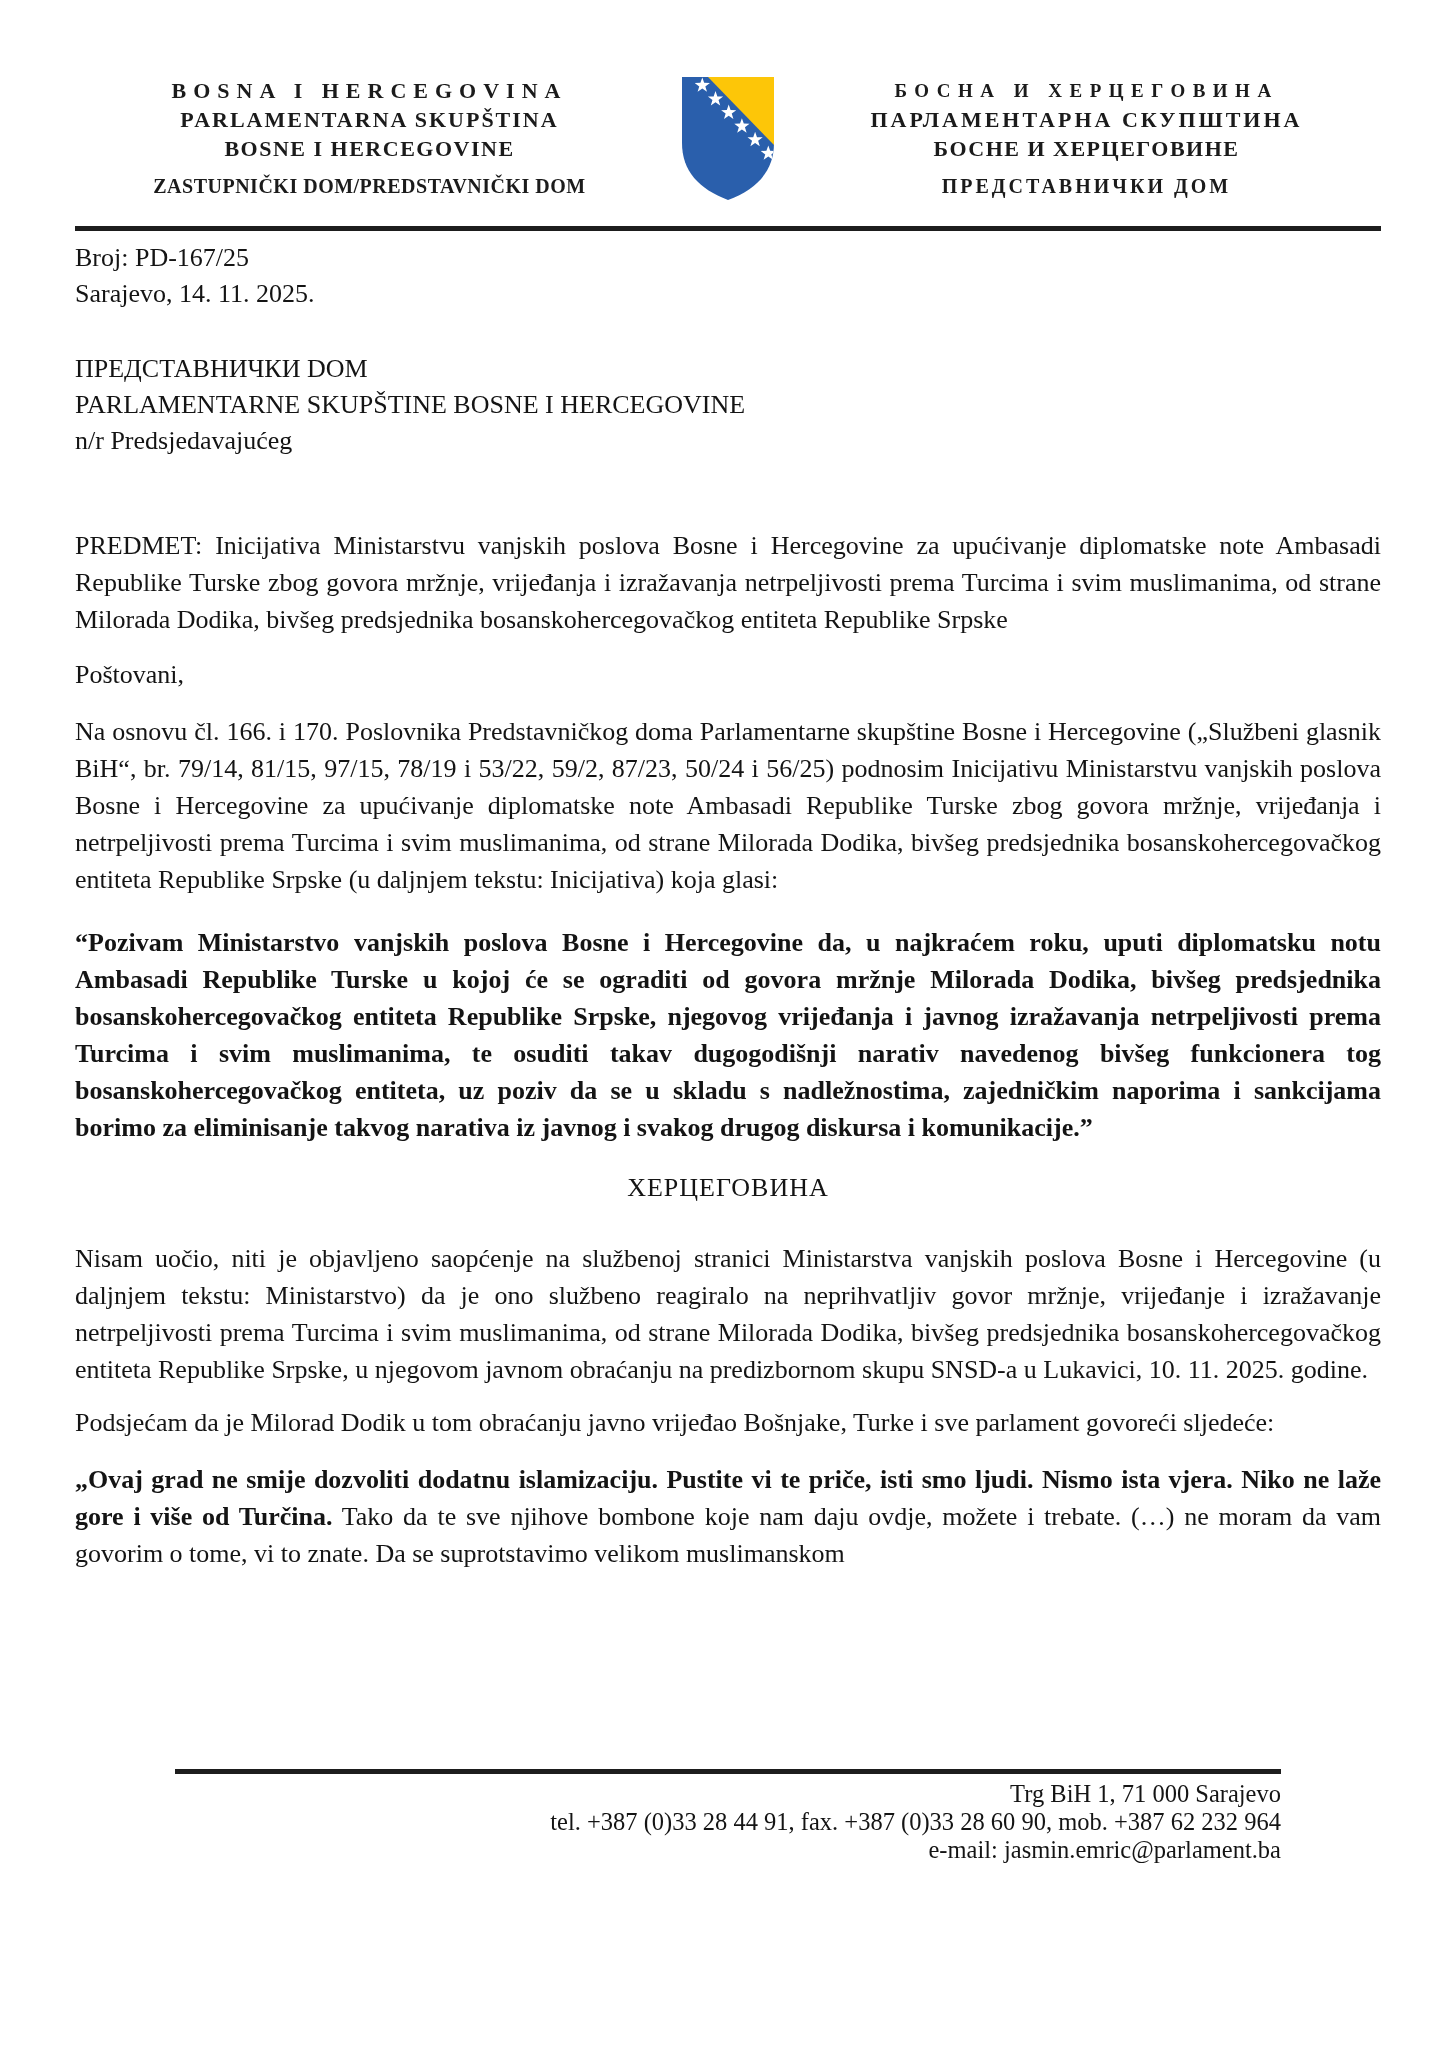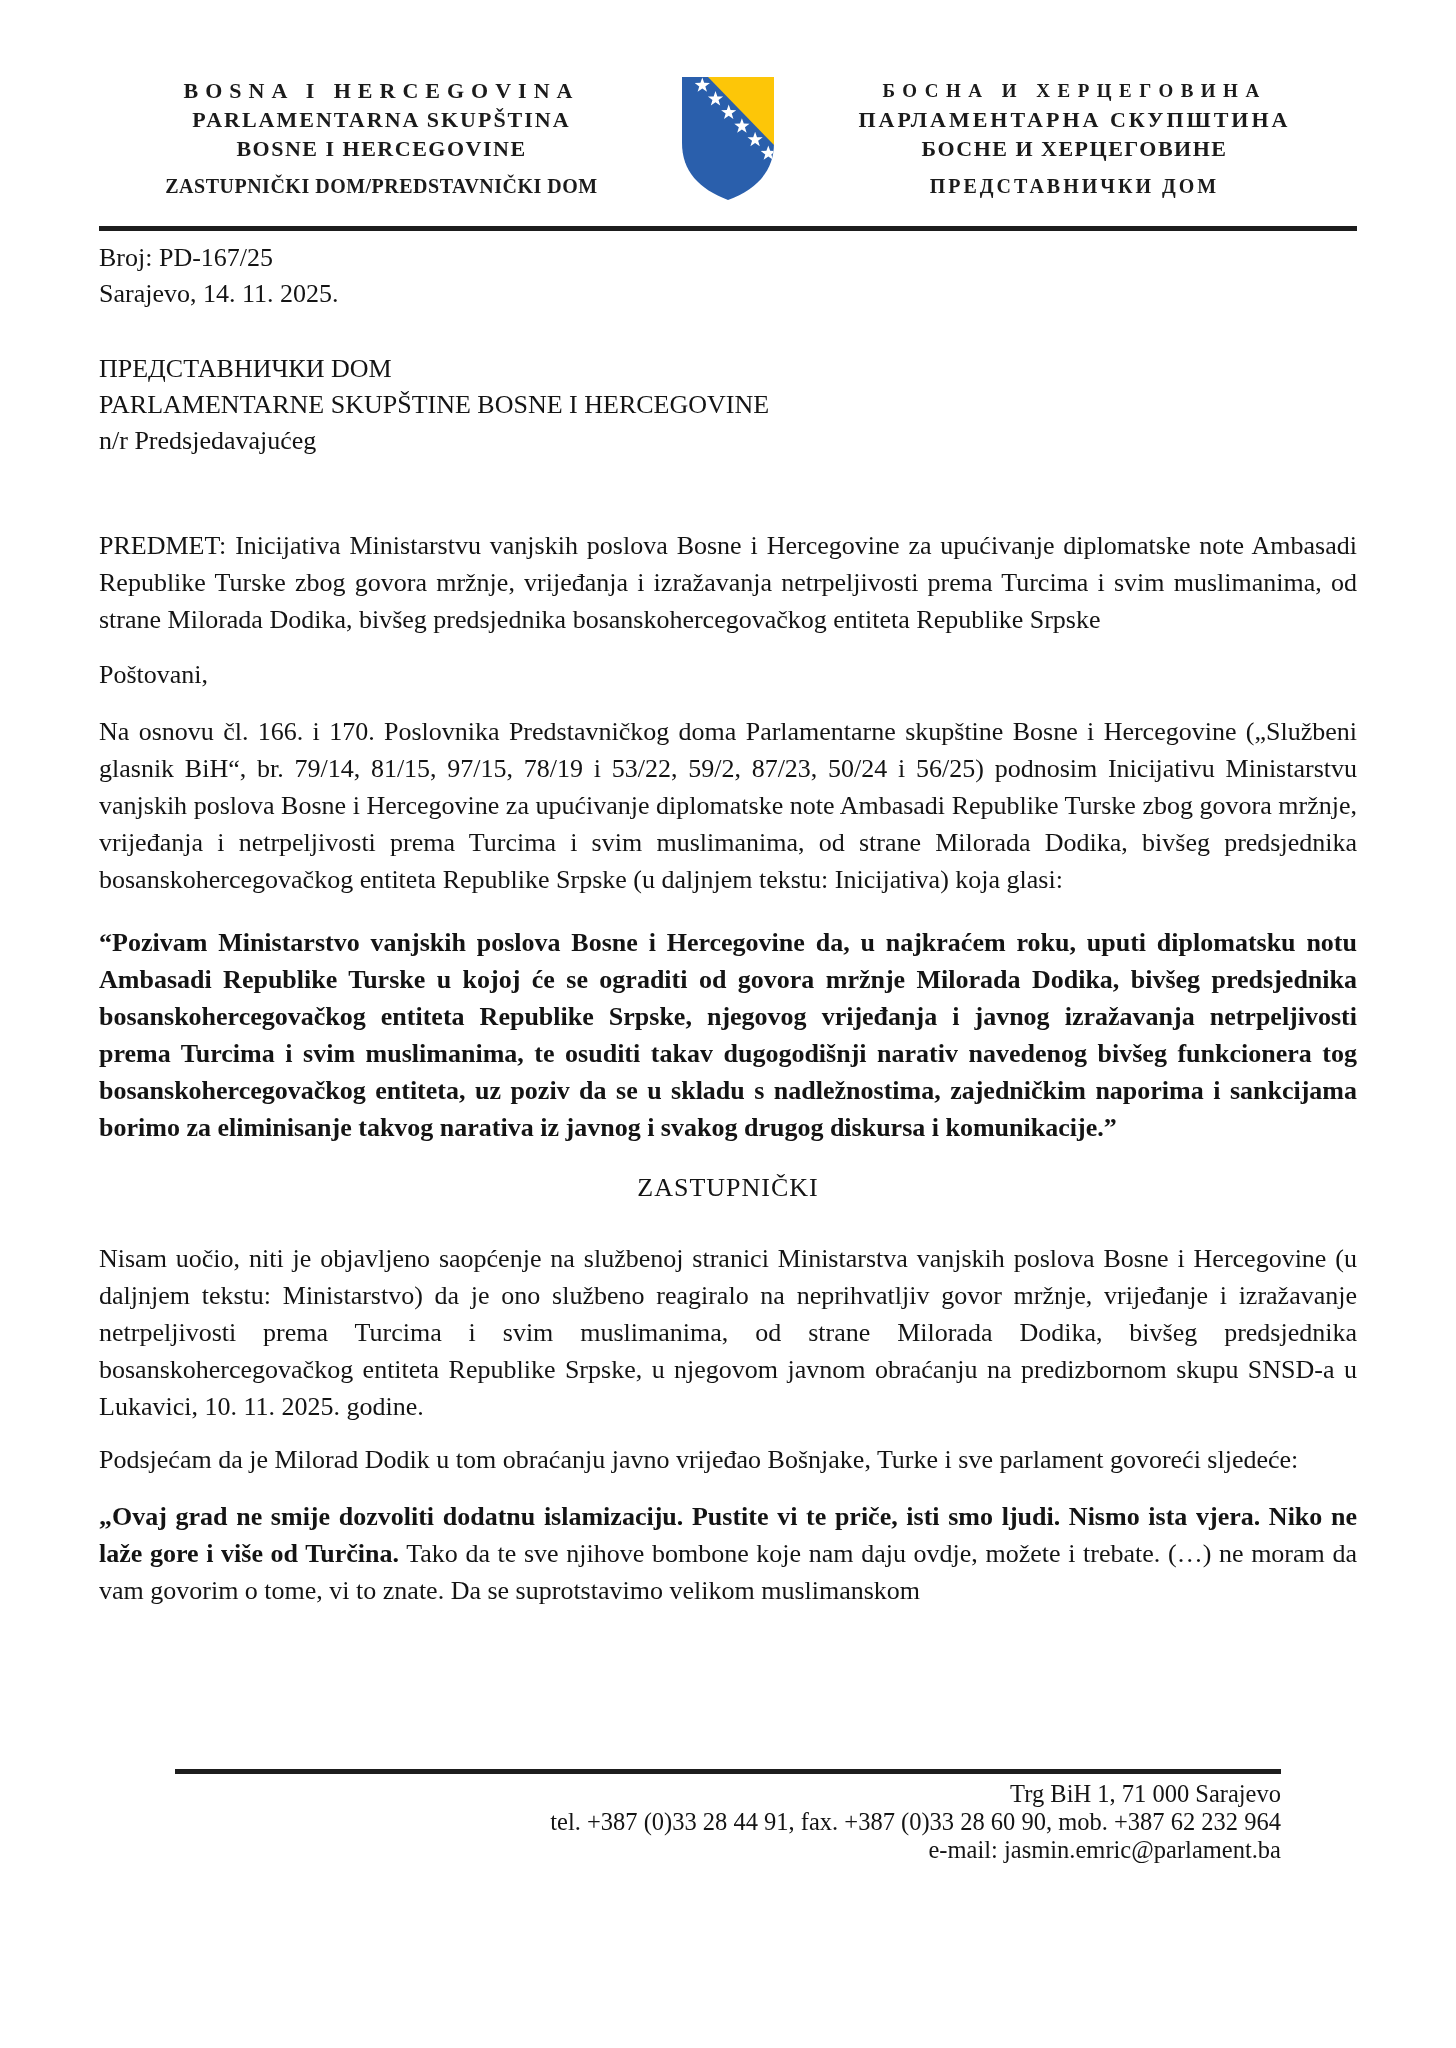--- a/index.html
+++ b/index.html
@@ -6,21 +6,21 @@
   .page {
     position: relative;
     width: 1456px;
     height: 2048px;
     margin: 0 auto;
     background: #ffffff;
     color: #141414;
     font-family: "Liberation Serif", "DejaVu Serif", serif;
     overflow: hidden;
     box-sizing: border-box;
-    padding: 0 99px;
+    padding: 0 75px;
   }
   
   .letterhead {
     padding-top: 76px;
     display: flex;
     align-items: flex-start;
     color: #1b1b1b;
   }
   .lh-col { flex: 1 1 0; text-align: center; font-weight: bold; }
   .lh-line { line-height: 29px; white-space: nowrap; }
@@ -126,21 +126,21 @@
   </div>
 
   <p class="para p-subject">PREDMET: Inicijativa Ministarstvu vanjskih poslova Bosne i Hercegovine za upućivanje diplomatske note Ambasadi Republike Turske zbog govora mržnje, vrijeđanja i izražavanja netrpeljivosti prema Turcima i svim muslimanima, od strane Milorada Dodika, bivšeg predsjednika bosanskohercegovačkog entiteta Republike Srpske</p>
 
   <p class="para p-salut">Poštovani,</p>
 
   <p class="para p-legal">Na osnovu čl. 166. i 170. Poslovnika Predstavničkog doma Parlamentarne skupštine Bosne i Hercegovine („Službeni glasnik BiH“, br. 79/14, 81/15, 97/15, 78/19 i 53/22, 59/2, 87/23, 50/24 i 56/25) podnosim Inicijativu Ministarstvu vanjskih poslova Bosne i Hercegovine za upućivanje diplomatske note Ambasadi Republike Turske zbog govora mržnje, vrijeđanja i netrpeljivosti prema Turcima i svim muslimanima, od strane Milorada Dodika, bivšeg predsjednika bosanskohercegovačkog entiteta Republike Srpske (u daljnjem tekstu: Inicijativa) koja glasi:</p>
 
   <p class="para p-quote">“Pozivam Ministarstvo vanjskih poslova Bosne i Hercegovine da, u najkraćem roku, uputi diplomatsku notu Ambasadi Republike Turske u kojoj će se ograditi od govora mržnje Milorada Dodika, bivšeg predsjednika bosanskohercegovačkog entiteta Republike Srpske, njegovog vrijeđanja i javnog izražavanja netrpeljivosti prema Turcima i svim muslimanima, te osuditi takav dugogodišnji narativ navedenog bivšeg funkcionera tog bosanskohercegovačkog entiteta, uz poziv da se u skladu s nadležnostima, zajedničkim naporima i sankcijama borimo za eliminisanje takvog narativa iz javnog i svakog drugog diskursa i komunikacije.”</p>
 
-  <p class="para p-section">ZASTUPNIČKI</p>
+  <p class="para p-section">ХЕРЦЕГОВИНА</p>
 
   <p class="para p-exp1">Nisam uočio, niti je objavljeno saopćenje na službenoj stranici Ministarstva vanjskih poslova Bosne i Hercegovine (u daljnjem tekstu: Ministarstvo) da je ono službeno reagiralo na neprihvatljiv govor mržnje, vrijeđanje i izražavanje netrpeljivosti prema Turcima i svim muslimanima, od strane Milorada Dodika, bivšeg predsjednika bosanskohercegovačkog entiteta Republike Srpske, u njegovom javnom obraćanju na predizbornom skupu SNSD-a u Lukavici, 10. 11. 2025. godine.</p>
 
   <p class="para p-exp2">Podsjećam da je Milorad Dodik u tom obraćanju javno vrijeđao Bošnjake, Turke i sve parlament govoreći sljedeće:</p>
 
   <p class="para p-speech"><span class="bold-run">„Ovaj grad ne smije dozvoliti dodatnu islamizaciju. Pustite vi te priče, isti smo ljudi. Nismo ista vjera. Niko ne laže gore i više od Turčina.</span><span> Tako da te sve njihove bombone koje nam daju ovdje, možete i trebate. (…) ne moram da vam govorim o tome, vi to znate. Da se suprotstavimo velikom muslimanskom</span></p>
 
   <div class="footer">
     <div class="rule"></div>
     <div>Trg BiH 1, 71 000 Sarajevo</div>

